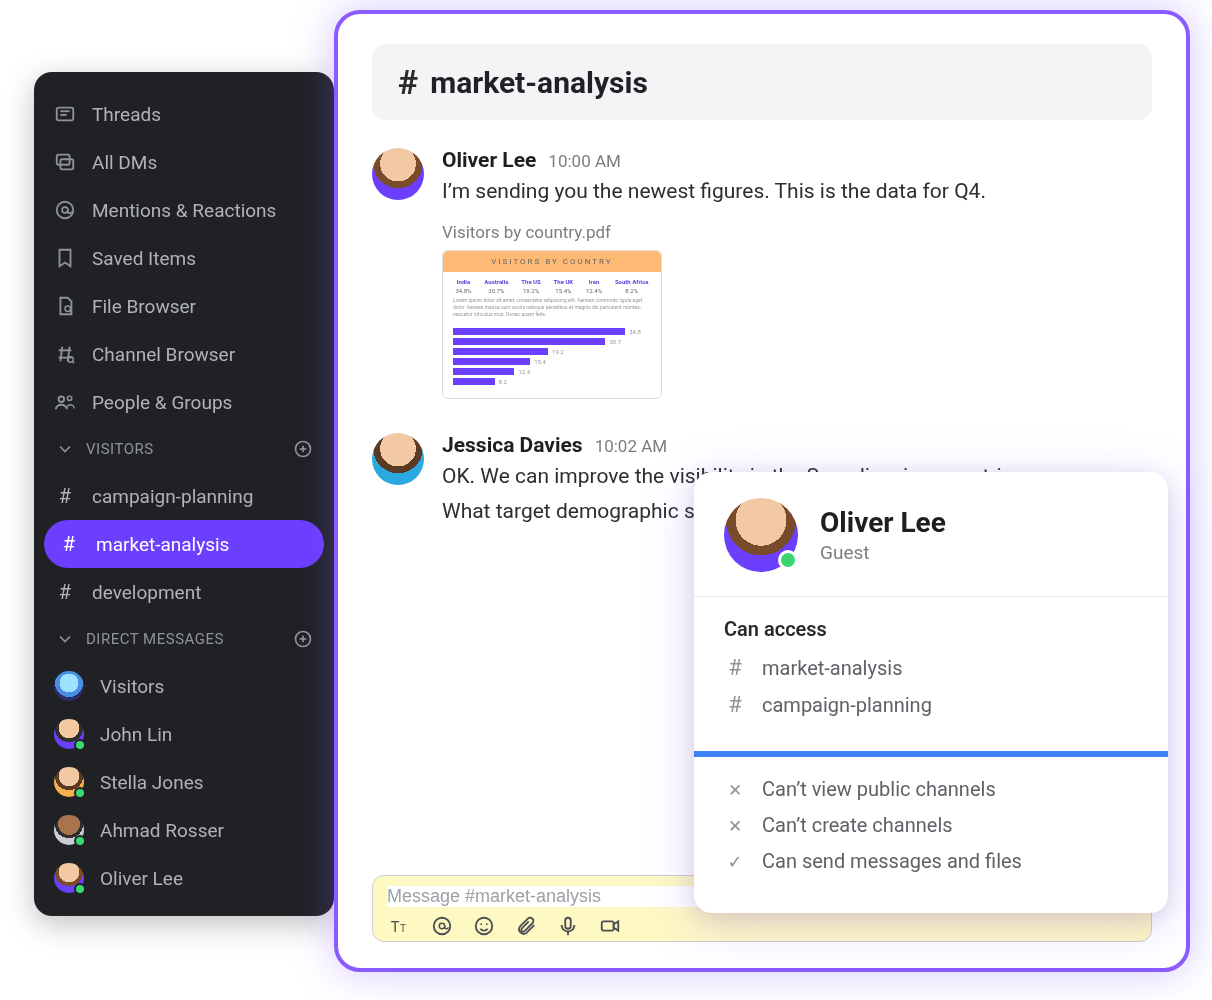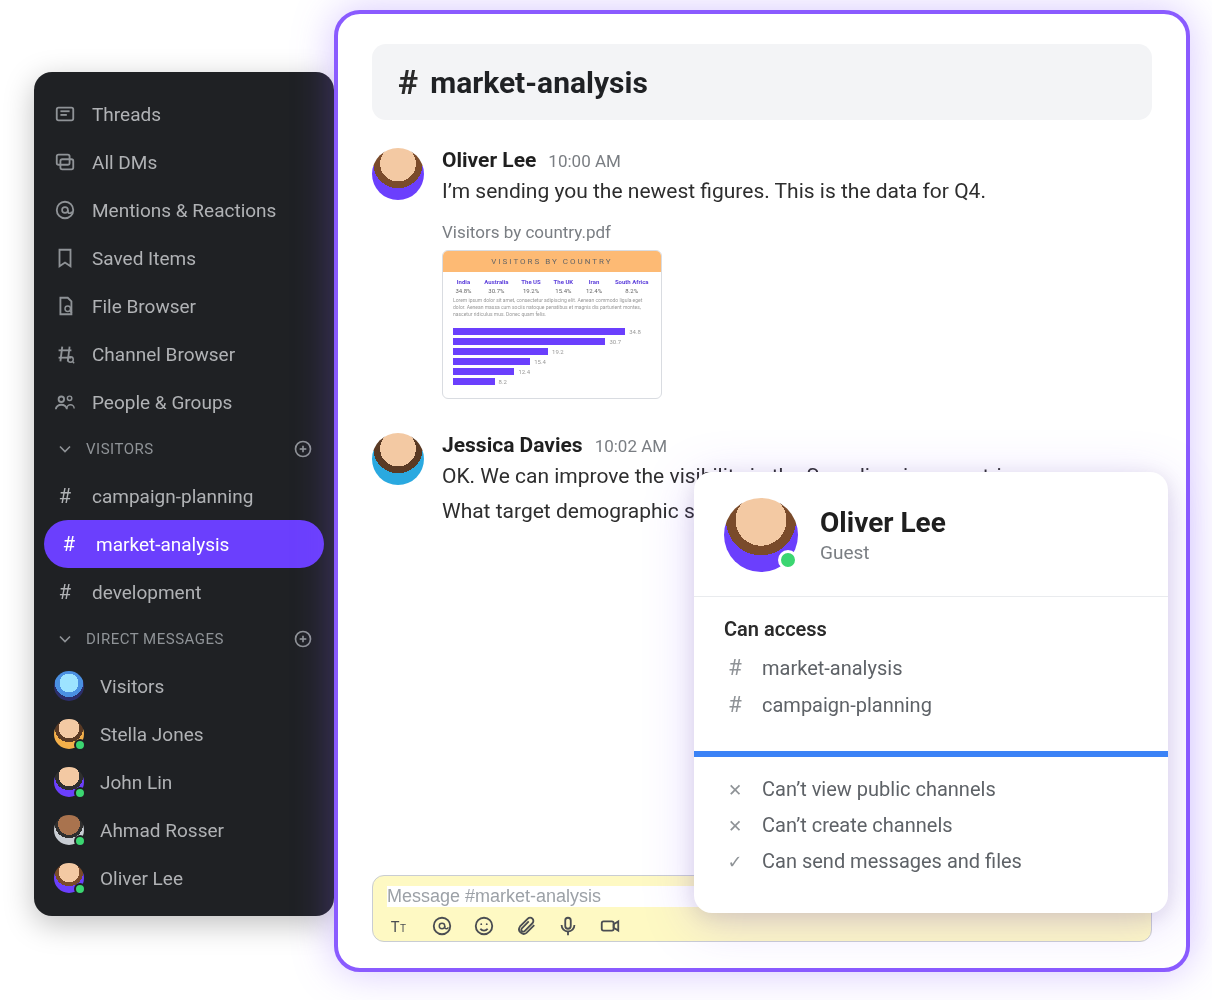--- a/index.html
+++ b/index.html
@@ -311,31 +311,31 @@
   </div>
   <ul class="section-list">
     <li class="dm-item">
       <span class="avatar-wrap">
           <span class="avatar av-face av-bot"></span>
         </span>
       <span>Visitors</span>
     </li>
     <li class="dm-item">
       <span class="avatar-wrap">
+          <span class="avatar av-face av-john"></span>
+          <span class="presence"></span>
+        </span>
+      <span>John Lin</span>
+    </li>
+    <li class="dm-item">
+      <span class="avatar-wrap">
           <span class="avatar av-face av-stella"></span>
           <span class="presence"></span>
         </span>
       <span>Stella Jones</span>
-    </li>
-    <li class="dm-item">
-      <span class="avatar-wrap">
-          <span class="avatar av-face av-john"></span>
-          <span class="presence"></span>
-        </span>
-      <span>John Lin</span>
     </li>
     <li class="dm-item">
       <span class="avatar-wrap">
           <span class="avatar av-face av-ahmad"></span>
           <span class="presence"></span>
         </span>
       <span>Ahmad Rosser</span>
     </li>
     <li class="dm-item">
       <span class="avatar-wrap">

